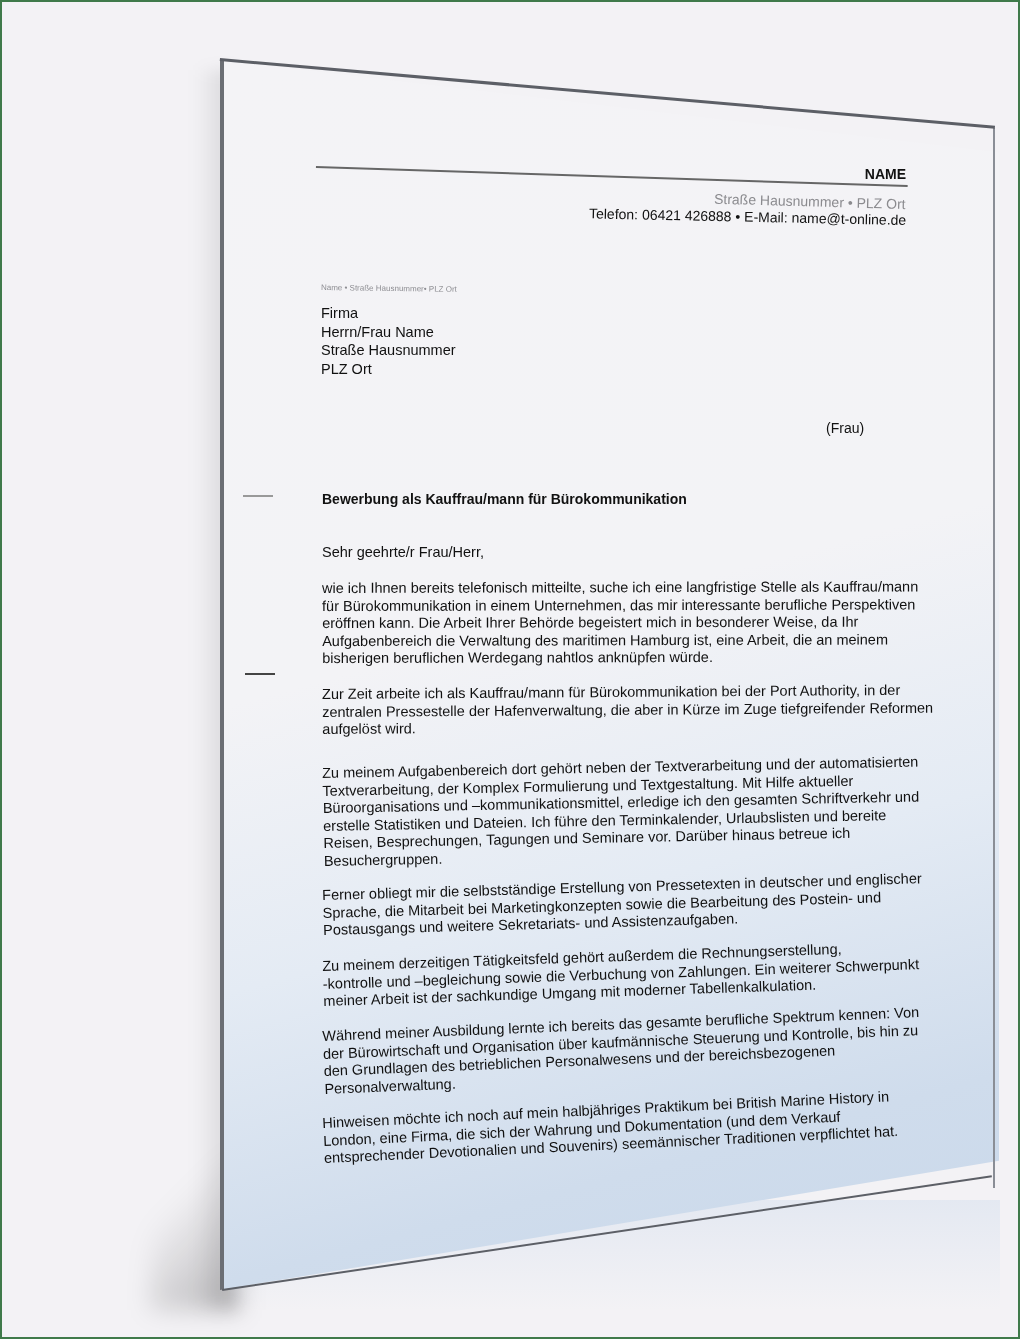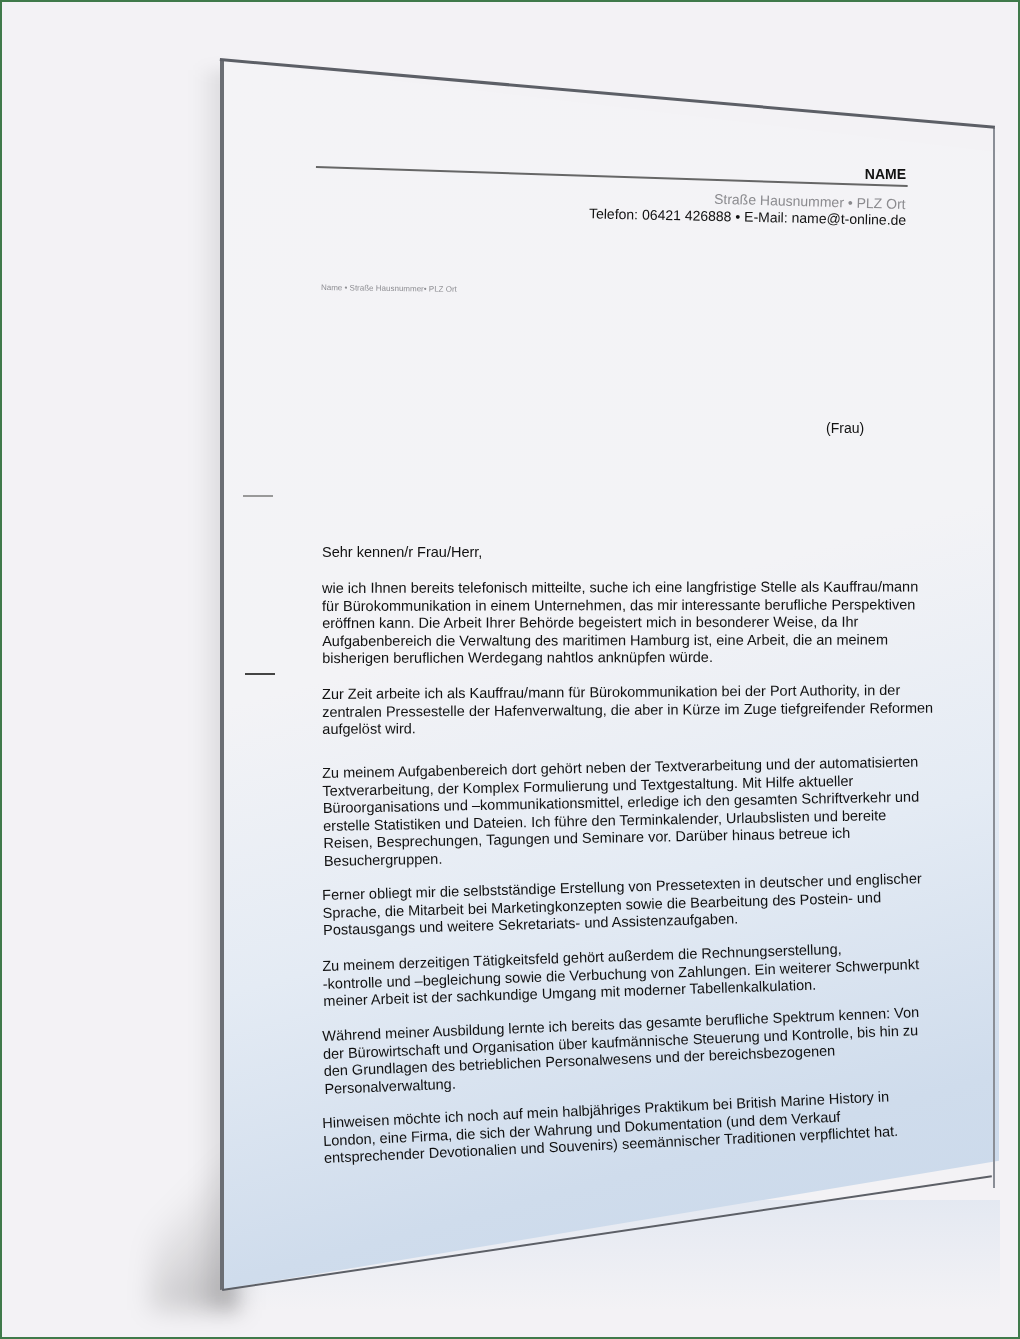--- a/index.html
+++ b/index.html
@@ -78,27 +78,34 @@
 
 <div class="content">
   <div class="hrule"></div>
 
   <div class="t name">NAME</div>
   <div class="t addr-line">Straße Hausnummer • PLZ Ort</div>
   <div class="t contact-line">Telefon: 06421 426888 • E-Mail: name@t-online.de</div>
 
   <div class="t sender-small">Name • Straße Hausnummer• PLZ Ort</div>
 
+  <div class="t recipient">
+    <div>Firma</div>
+    <div>Herrn/Frau Name</div>
+    <div>Straße Hausnummer</div>
+    <div>PLZ Ort</div>
+  </div>
 
   <div class="t date">(Frau)</div>
 
   <div class="mark" style="left:243px; top:495px; width:30px; background:#999;"></div>
   <div class="mark" style="left:245px; top:673px; width:30px; background:#444;"></div>
 
-  <div class="t salutation">Sehr kennen/r Frau/Herr,</div>
+  <div class="t subject">Bewerbung als Kauffrau/mann für Bürokommunikation</div>
+  <div class="t salutation">Sehr geehrte/r Frau/Herr,</div>
 
   <div class="para" style="top:580px; transform:rotate(-0.15deg);">
     <div>wie ich Ihnen bereits telefonisch mitteilte, suche ich eine langfristige Stelle als Kauffrau/mann</div>
     <div>für Bürokommunikation in einem Unternehmen, das mir interessante berufliche Perspektiven</div>
     <div>eröffnen kann. Die Arbeit Ihrer Behörde begeistert mich in besonderer Weise, da Ihr</div>
     <div>Aufgabenbereich die Verwaltung des maritimen Hamburg ist, eine Arbeit, die an meinem</div>
     <div>bisherigen beruflichen Werdegang nahtlos anknüpfen würde.</div>
   </div>
 
   <div class="para" style="top:686px; transform:rotate(-0.4deg);">

